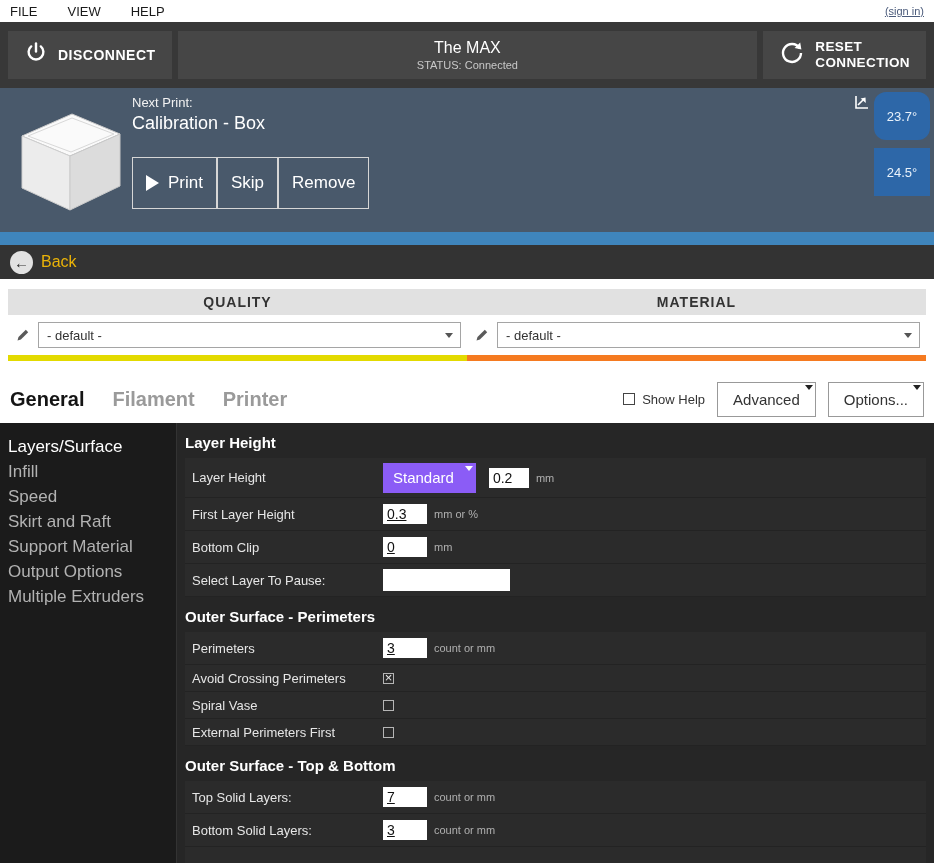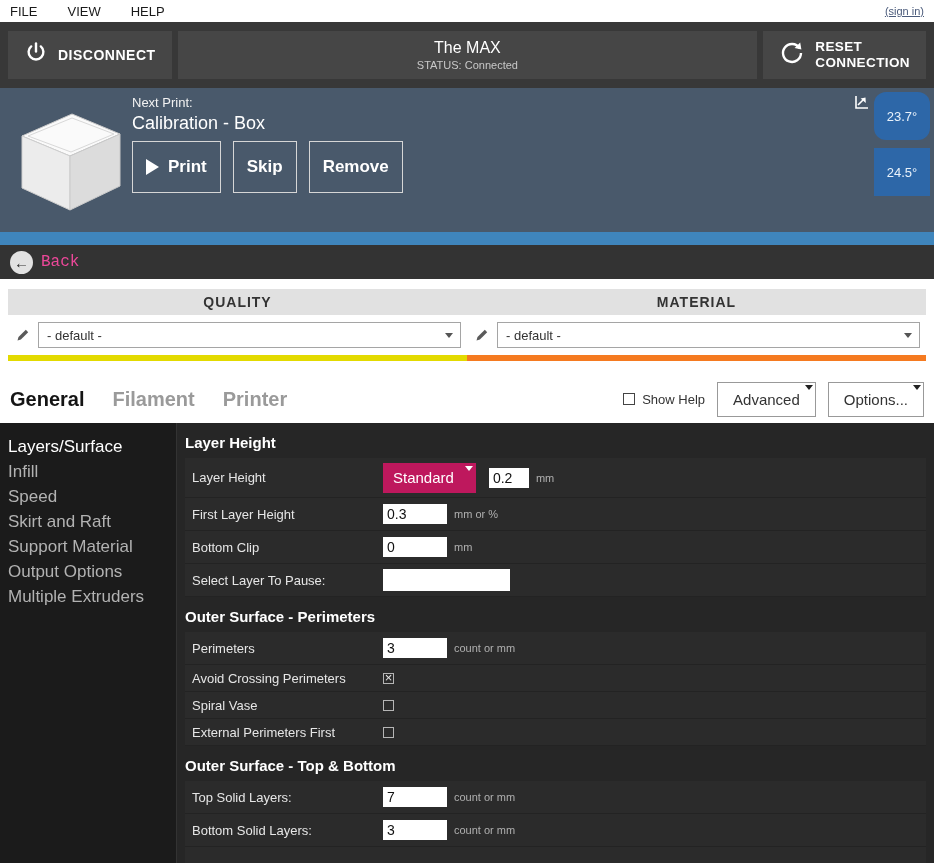--- a/index.html
+++ b/index.html
@@ -20,34 +20,34 @@
   .tcenter .pstatus { color:#c8c8c8; font-size:11px; margin-top:2px; }
   .reset-lines { display:flex; flex-direction:column; line-height:16px; }
   .reset-lines span { color:#fff; font-size:13.5px; font-weight:bold; letter-spacing:.4px; }
 
   
   .queue { height:144px; background:#49596b; position:relative; display:flex; }
   .thumb { width:112px; height:120px; margin:10px 6px 10px 14px; flex-shrink:0; }
   .qinfo { padding-top:7px; }
   .nextprint { color:#f2f2f2; font-size:13px; }
   .qname { color:#ffffff; font-size:18px; margin-top:3px; }
-  .qbuttons { display:flex; gap:12px; margin-top:7px;font-weight:bold; }
+  .qbuttons { display:flex; margin-top:23px; }
   .qbtn { border:1px solid #d6d6d6; color:#fff; font-size:17px; height:52px; display:flex; align-items:center; justify-content:center; gap:9px; padding:0 13px; cursor:pointer; background:transparent; }
   .play { width:0; height:0; border-left:13px solid #fff; border-top:8px solid transparent; border-bottom:8px solid transparent; }
   .temp { position:absolute; right:4px; width:56px; height:48px; background:#2d67a8; color:#e9f2fb; font-size:13px; display:flex; align-items:center; justify-content:center; cursor:pointer; }
   .temp.t1 { top:4px;border-radius:12px; } .temp.t2 { top:60px; }
   .graphicon { position:absolute; right:64px; top:6px; width:18px; height:18px; cursor:pointer; }
 
   .bluestrip { height:13px; background:#3f85bc; }
 
   
   .navbar { height:34px; background:#333333; display:flex; align-items:center; padding:0 10px; }
   .backwrap { display:flex; align-items:center; gap:8px; cursor:pointer; }
   .backcircle { width:23px; height:23px; border-radius:50%; background:#e2e2e2; color:#2c2c2c; font-size:15px; font-weight:bold; display:flex; align-items:center; justify-content:center; }
-  .backlabel { color:#ec4899; font-size:16px;font-family:Liberation Mono, monospace; }
+  .backlabel { color:#eab308; font-size:16px; }
   .navright { margin-left:auto; display:flex; gap:46px; padding-right:8px; }
   .navlink { display:flex; align-items:center; gap:7px; font-size:15px; font-weight:bold; letter-spacing:.6px; cursor:pointer; }
   .navlink.on { color:#ffffff; } .navlink.off { color:#999999; }
 
   
   .presets { background:#ffffff; padding:10px 8px 14px; display:flex; }
   .panel { flex:1; }
   .phead { height:26px; background:#e1e1e1; display:flex; align-items:center; justify-content:center; color:#333; font-size:14px; font-weight:bold; letter-spacing:1px; }
   .pbody { display:flex; align-items:center; padding:7px 0; }
   .pencil { width:30px; display:flex; justify-content:center; flex-shrink:0; cursor:pointer; }
@@ -72,23 +72,23 @@
   .sidebar { width:177px; flex-shrink:0; background:#1b1b1b; border-right:1px solid #333; padding-top:12px; }
   .sideitem { font-size:17px; padding:3px 8px 4px; line-height:18px; cursor:pointer; }
   .sideitem.active { color:#ffffff; } .sideitem:not(.active) { color:#b2b2b2; }
   .content { flex:1; background:#262626; overflow:hidden; }
   .section-title { color:#fff; font-size:15px; font-weight:bold; padding:11px 8px 7px; }
   .rows { margin:0 8px; }
   .srow { display:flex; align-items:center; background:#2b2b2b; border-bottom:1px solid #232323; min-height:27px; padding:3px 8px 3px 7px; }
   .srow.h33 { min-height:33px; } .srow.h40 { min-height:40px; }
   .lbl { width:191px; flex-shrink:0; font-size:13px; color:#e6e6e6; }
   .ctrl { display:flex; align-items:center; }
-  .dropdown { position:relative; display:inline-flex; align-items:center; height:30px; padding:0 22px 0 10px; background:#be185d; color:#fff; font-size:15px; cursor:pointer; margin-right:13px; }
+  .dropdown { position:relative; display:inline-flex; align-items:center; height:30px; padding:0 22px 0 10px; background:#8b5cf6; color:#fff; font-size:15px; cursor:pointer; margin-right:13px; }
   .tin { height:20px; border:none; background:#fff; color:#111; font-size:14px; padding:0 4px; font-family:"Liberation Sans", sans-serif; outline:none; }
-  .w40 { width:40px; } .w64 { width:64px; } .w127 { width:127px; height:22px; }
+  .w40 { width:40px; } .w64 { width:44px;text-decoration:underline; } .w127 { width:127px; height:22px; }
   .units { font-size:11px; color:#b0b0b0; margin-left:7px; }
   .cb { width:11px; height:11px; border:1px solid #b5b5b5; display:flex; align-items:center; justify-content:center; cursor:pointer; }
   .cb .cbx { display:none; font-size:13px; color:#e8e8e8; line-height:1; margin-top:-2px; }
   .cb.checked .cbx { display:block; }
   .spacer-row { height:18px; background:#2b2b2b; margin:0 8px; }
 </style>
 </head>
 <body>
 
 <div class="menubar">

